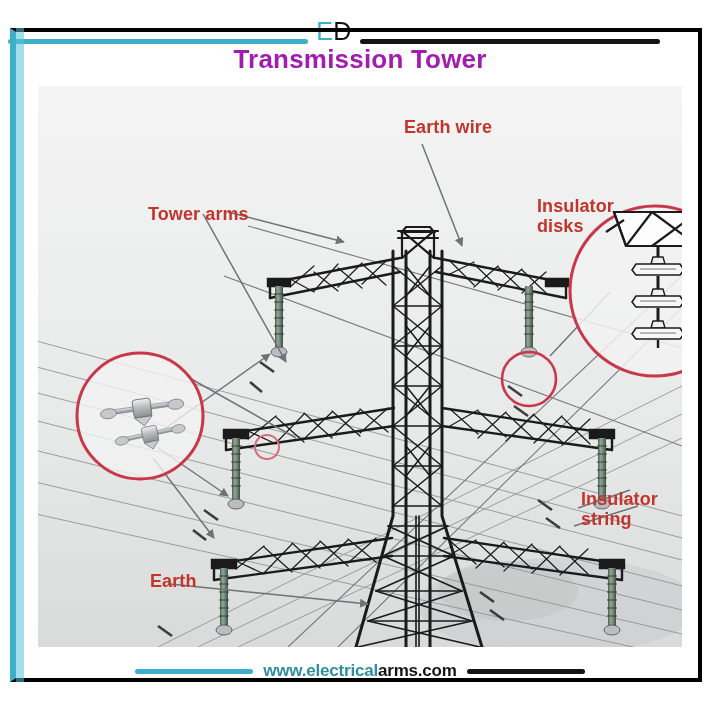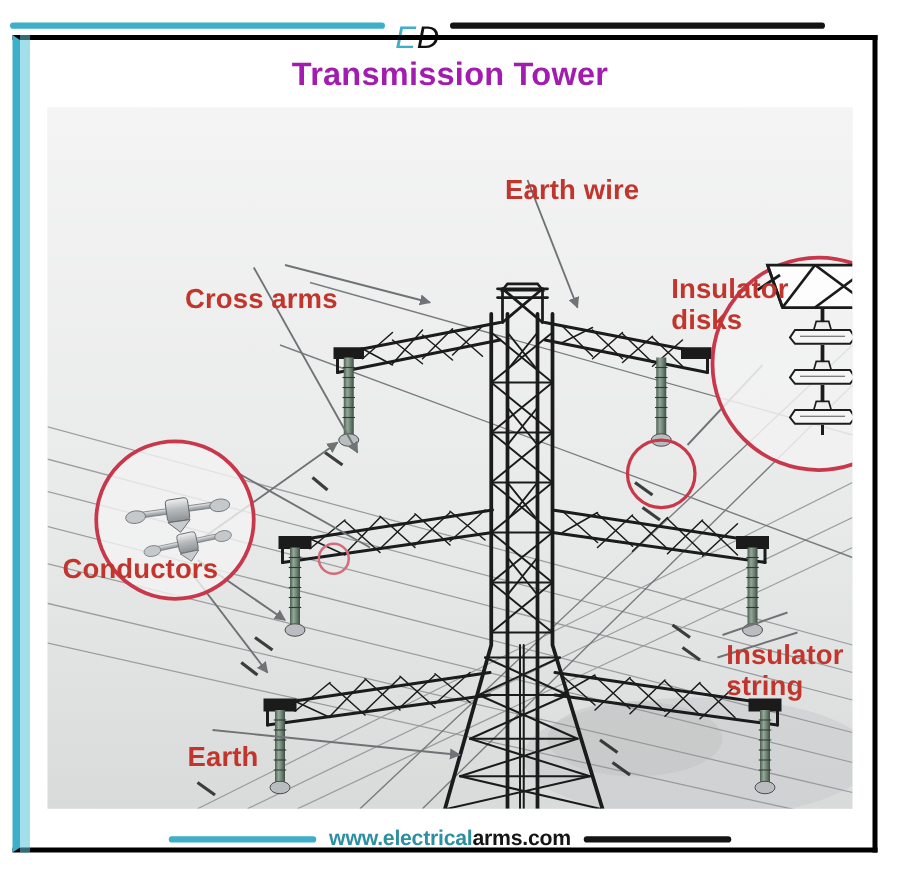--- a/index.html
+++ b/index.html
@@ -21,21 +21,21 @@
     pointer-events:none;
   }
   .frame-inner-teal{
     position:absolute;left:16px;top:28px;width:8px;height:654px;
     background:#57C2D8;opacity:.55;
   }
 
   
   .logo-band{
     position:absolute;left:0;top:18px;width:668px;height:26px;
-    display:flex;align-items:flex-start;justify-content:center;font-style:italic;
+    display:flex;align-items:flex-end;justify-content:center;
   }
   .rule{height:5px;border-radius:3px;}
   .rule-teal{width:300px;background:linear-gradient(to right,#3DAFC9,#3DAFC9);}
   .rule-black{width:300px;background:#141414;}
   .logo-text{
     font-size:25px;font-weight:400;letter-spacing:.5px;
     padding:0 8px;line-height:1;font-family:"Liberation Sans", sans-serif;
   }
   .logo-e{color:#3DAFC9;}
   .logo-d{color:#111;}
@@ -53,21 +53,21 @@
       radial-gradient(120% 90% at 50% 18%, #f3f3f3 0%, #eceded 45%, #e2e3e4 78%, #dcdddd 100%);
     overflow:hidden;
   }
   .stage svg{position:absolute;left:0;top:0;width:644px;height:561px;}
 
   
   .lbl{
     position:absolute;color:#C2352C;font-weight:bold;line-height:1.12;
     white-space:pre-line;letter-spacing:.1px;
   }
-  .lbl.sz18{font-size:22px;margin-top:23px;}
+  .lbl.sz18{font-size:18px;}
 
   
   .footer{
     position:absolute;left:0;top:656px;width:720px;height:30px;
     display:flex;align-items:center;justify-content:center;gap:10px;
   }
   .f-rule{height:5px;border-radius:3px;}
   .f-rule-teal{width:118px;background:#3DAFC9;}
   .f-rule-black{width:118px;background:#141414;}
   .url{font-size:17px;font-weight:bold;letter-spacing:-.2px;}
@@ -384,24 +384,23 @@
         <g transform="translate(112,348) rotate(-12) scale(.85)">
             <use href="#dampercore"></use>
           </g>
       </g>
 
       <circle cx="491" cy="293" r="27" fill="none" stroke="#C8384A" stroke-width="2.6"></circle>
       <circle cx="229" cy="361" r="12" fill="none" stroke="#D46C7B" stroke-width="2"></circle>
     </svg>
 
     <div class="lbl sz18" style="left:366px;top:31px;">Earth wire</div>
-    <div class="lbl sz18" style="left:110px;top:118px;">Cross arms</div>
+    <div class="lbl sz18" style="left:110px;top:118px;">Tower arms</div>
     <div class="lbl sz18" style="left:499px;top:110px;">Insulator
 disks</div>
-    <div class="lbl sz18" style="left:12px;top:334px;">Conductors</div>
     <div class="lbl sz18" style="left:543px;top:403px;">Insulator
 string</div>
     <div class="lbl sz18" style="left:112px;top:485px;">Earth</div>
   </div>
 
   <div class="footer">
     <div class="f-rule f-rule-teal"></div>
     <div class="url"><span class="a">www.electrical</span><span class="b">arms.com</span></div>
     <div class="f-rule f-rule-black"></div>
   </div>

